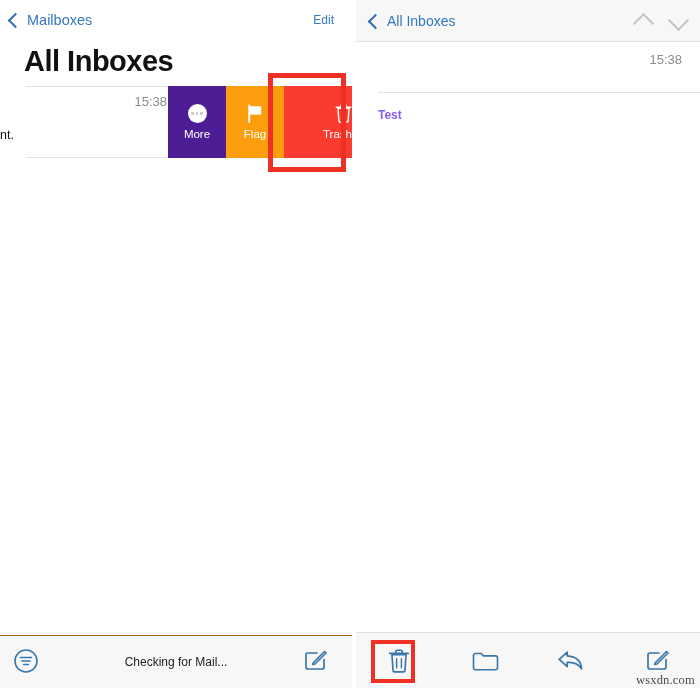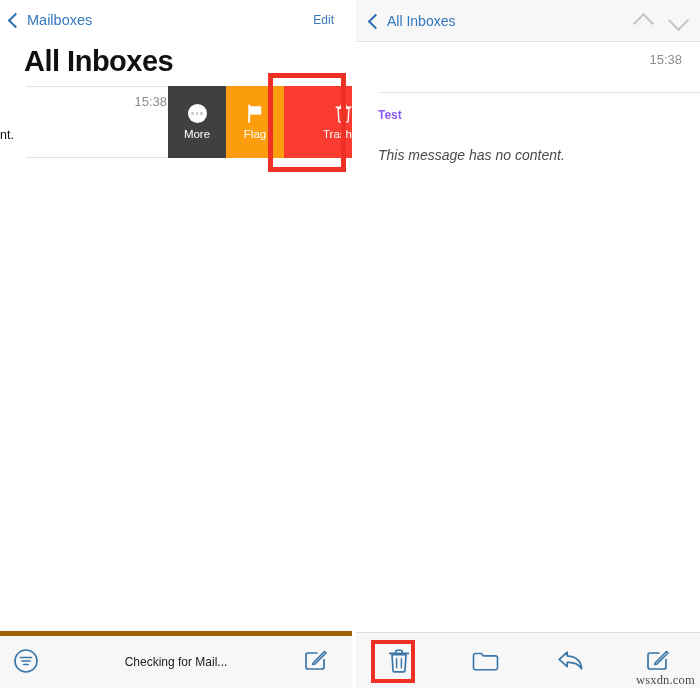--- a/index.html
+++ b/index.html
@@ -143,21 +143,21 @@
     justify-content: center;
     gap: 6px;
     cursor: pointer;
     user-select: none;
   }
   .swipe-btn .sw-label {
     font-size: 11.5px;
     color: #ffffff;
     line-height: 1;
   }
-  .sw-more { background: #404040; }
+  .sw-more { background: #4c1d95; }
   .sw-flag { background: #fb9d0c; width: 58px; }
   .sw-trash { background: #f93b30; width: 68px; align-items: flex-end; }
 
   .dots-circle {
     width: 19px; height: 19px;
     border-radius: 50%;
     background: #ffffff;
     display: flex;
     align-items: center;
     justify-content: center;
@@ -183,21 +183,21 @@
   }
 
   
   .toolbar-left {
     position: absolute;
     left: 0;
     bottom: 0;
     width: 352px;
     height: 52px;
     background: #f7f7f7;
-    border-top: 5px solid #a16207;
+    border-top: 1px solid #a16207;
   }
   .tb-filter {
     position: absolute;
     left: 13px;
     top: 12px;
     cursor: pointer;
   }
   .tb-status {
     position: absolute;
     left: 0; right: 0;
@@ -432,21 +432,20 @@
       </div>
       <div class="nav-updown">
         <span class="chev-up"></span>
         <span class="chev-dn"></span>
       </div>
     </div>
 
     <div class="msg-time">15:38</div>
     <div class="msg-sep"></div>
     <div class="msg-subject">Test</div>
-    <div class="msg-body">This message has no content.</div>
 
     <div class="toolbar-right">
 
       <div class="tb-slot">
         <span>
           <svg width="22" height="25" viewBox="0 0 18 21">
             <path d="M1.2 4.6 H16.8" stroke="#3a76a8" stroke-width="1.5" stroke-linecap="round"></path>
             <path d="M6.3 4.6 V2.9 a1 1 0 0 1 1-1 h3.4 a1 1 0 0 1 1 1 V4.6" stroke="#3a76a8" stroke-width="1.4" fill="none"></path>
             <path d="M3.1 5.7 H14.9 L14 19 a1.1 1.1 0 0 1 -1.1 1 H5.1 a1.1 1.1 0 0 1 -1.1 -1 Z" stroke="#3a76a8" stroke-width="1.4" fill="none"></path>
             <path d="M7 8.9 V16.6 M11 8.9 V16.6" stroke="#3a76a8" stroke-width="1.2" stroke-linecap="round"></path>

